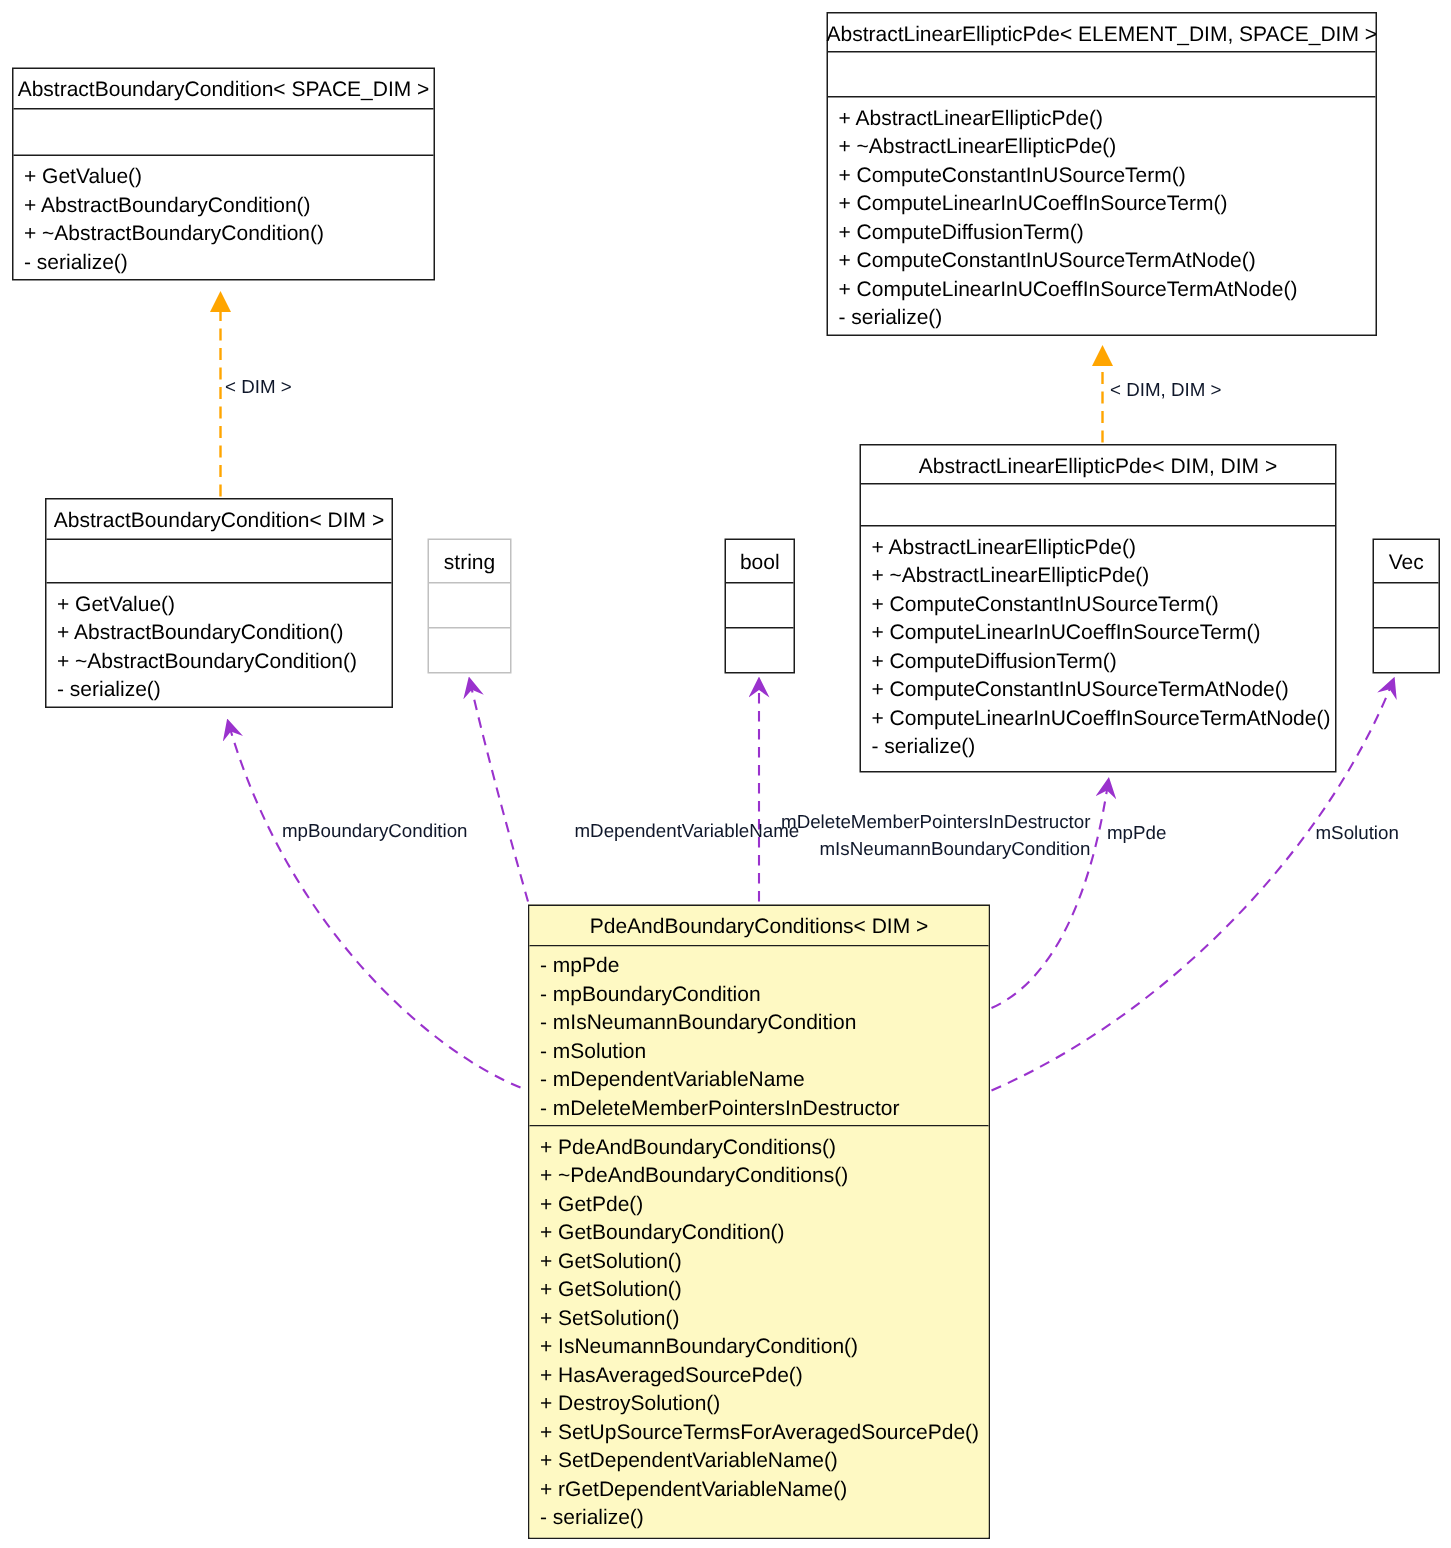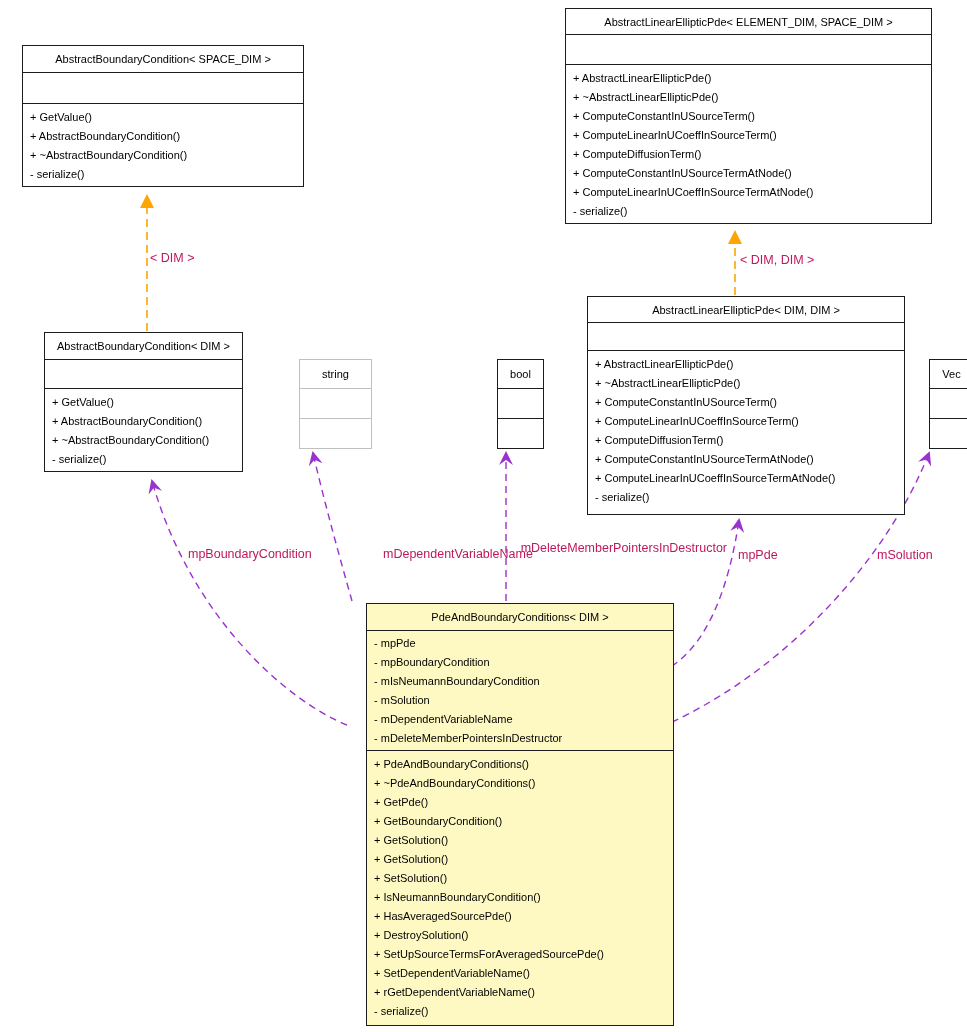--- a/index.html
+++ b/index.html
@@ -1,57 +1,57 @@
 <!DOCTYPE html>
 <html><head>
 <meta charset="utf-8">
 <style>
   html,body{margin:0;padding:0;background:#fff;}
   #canvas{position:relative;width:967px;height:1032px;background:#fff;overflow:hidden;
           font-family:"Liberation Sans",sans-serif;color:#000;}
   #edges{position:absolute;left:0;top:0;z-index:0;}
   .box{position:absolute;box-sizing:border-box;background:#fff;border:1px solid #1c1c1c;
-       z-index:2;font-size:11px;margin-left:14px;}
+       z-index:2;font-size:14px;}
   .box .title{display:flex;align-items:center;justify-content:center;text-align:center;
        border-bottom:1px solid #1c1c1c;white-space:nowrap;box-sizing:border-box;}
   .box .attrs{border-bottom:1px solid #1c1c1c;box-sizing:border-box;padding:3px 7px;}
   .box .methods{box-sizing:border-box;padding:4px 7px;}
   .line{line-height:19px;white-space:nowrap;}
   .gray,.gray .title,.gray .attrs,.gray .methods{background:#fef9c3;}
   .ext{border-color:#C0C0C0;}
   .ext .title,.ext .c2{border-color:#C0C0C0;}
   .small .title{height:29px;border-bottom:1px solid #1c1c1c;}
   .small .c2{height:30px;border-bottom:1px solid #1c1c1c;box-sizing:border-box;}
   .small.ext .title,.small.ext .c2{border-color:#C0C0C0;}
 
   #box-abc-space{left:8px;top:45px;width:282px;height:142px;}
   #box-abc-space .title{height:27px;}
   #box-abc-space .attrs{height:31px;}
 
   #box-alep-elem{left:551px;top:8px;width:367px;height:216px;}
   #box-alep-elem .title{height:26px;}
   #box-alep-elem .attrs{height:30px;}
 
-  #box-abc-dim{left:30px;top:332px;width:199px;height:140px;}
+  #box-abc-dim{left:30px;top:332px;width:232px;height:140px;}
   #box-abc-dim .title{height:27px;}
   #box-abc-dim .attrs{height:29px;}
 
-  #box-string{left:285px;top:359px;width:73px;height:90px;}
+  #box-string{left:285px;top:359px;width:56px;height:90px;}
   #box-bool{left:483px;top:359px;width:47px;height:90px;}
   #box-vec{left:915px;top:359px;width:45px;height:90px;}
 
   #box-alep-dim{left:573px;top:296px;width:318px;height:219px;}
   #box-alep-dim .title{height:26px;}
   #box-alep-dim .attrs{height:28px;}
 
   #box-main{left:352px;top:603px;width:308px;height:423px;}
   #box-main .title{height:27px;}
   #box-main .attrs{height:120px;}
 
-  .edge-label{position:absolute;z-index:1;font-size:12.5px;white-space:nowrap;color:#be185d;}
+  .edge-label{position:absolute;z-index:1;font-size:12.5px;white-space:nowrap;color:#0f172a;}
   #lbl-dim{left:150px;top:251px;}
   #lbl-dimdim{left:740px;top:253px;}
   #lbl-mpbc{left:188px;top:547px;}
   #lbl-mdvn{left:340px;top:547px;padding-left:43px;}
   #lbl-bool{left:503px;top:539px;width:224px;text-align:right;line-height:18px;}
   #lbl-mppde{left:738px;top:548px;}
   #lbl-msol{left:877px;top:548px;}
 </style>
 </head>
 <body>
@@ -173,17 +173,18 @@
       <div class="line">- serialize()</div>
     </div>
   </div>
 
   <div class="edge-label" id="lbl-dim">&lt; DIM &gt;</div>
   <div class="edge-label" id="lbl-dimdim">&lt; DIM, DIM &gt;</div>
   <div class="edge-label" id="lbl-mpbc">mpBoundaryCondition</div>
   <div class="edge-label" id="lbl-mdvn">mDependentVariableName</div>
   <div class="edge-label" id="lbl-bool">
     <div>mDeleteMemberPointersInDestructor</div>
+    <div>mIsNeumannBoundaryCondition</div>
   </div>
   <div class="edge-label" id="lbl-mppde">mpPde</div>
   <div class="edge-label" id="lbl-msol">mSolution</div>
 
 </div>
 
 </body></html>

